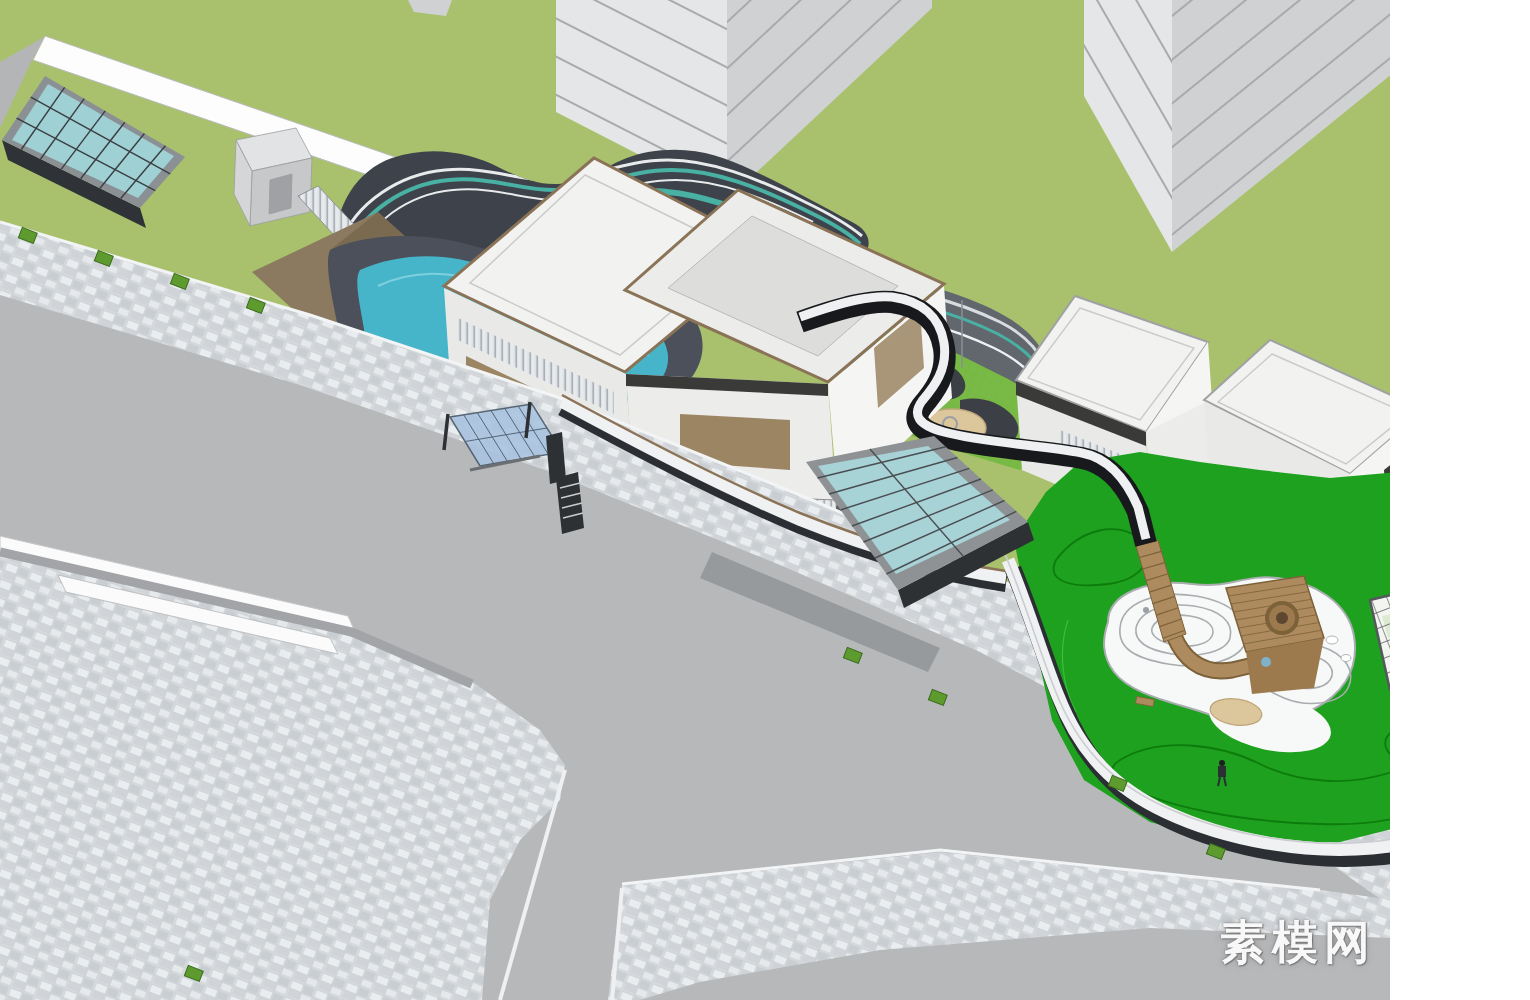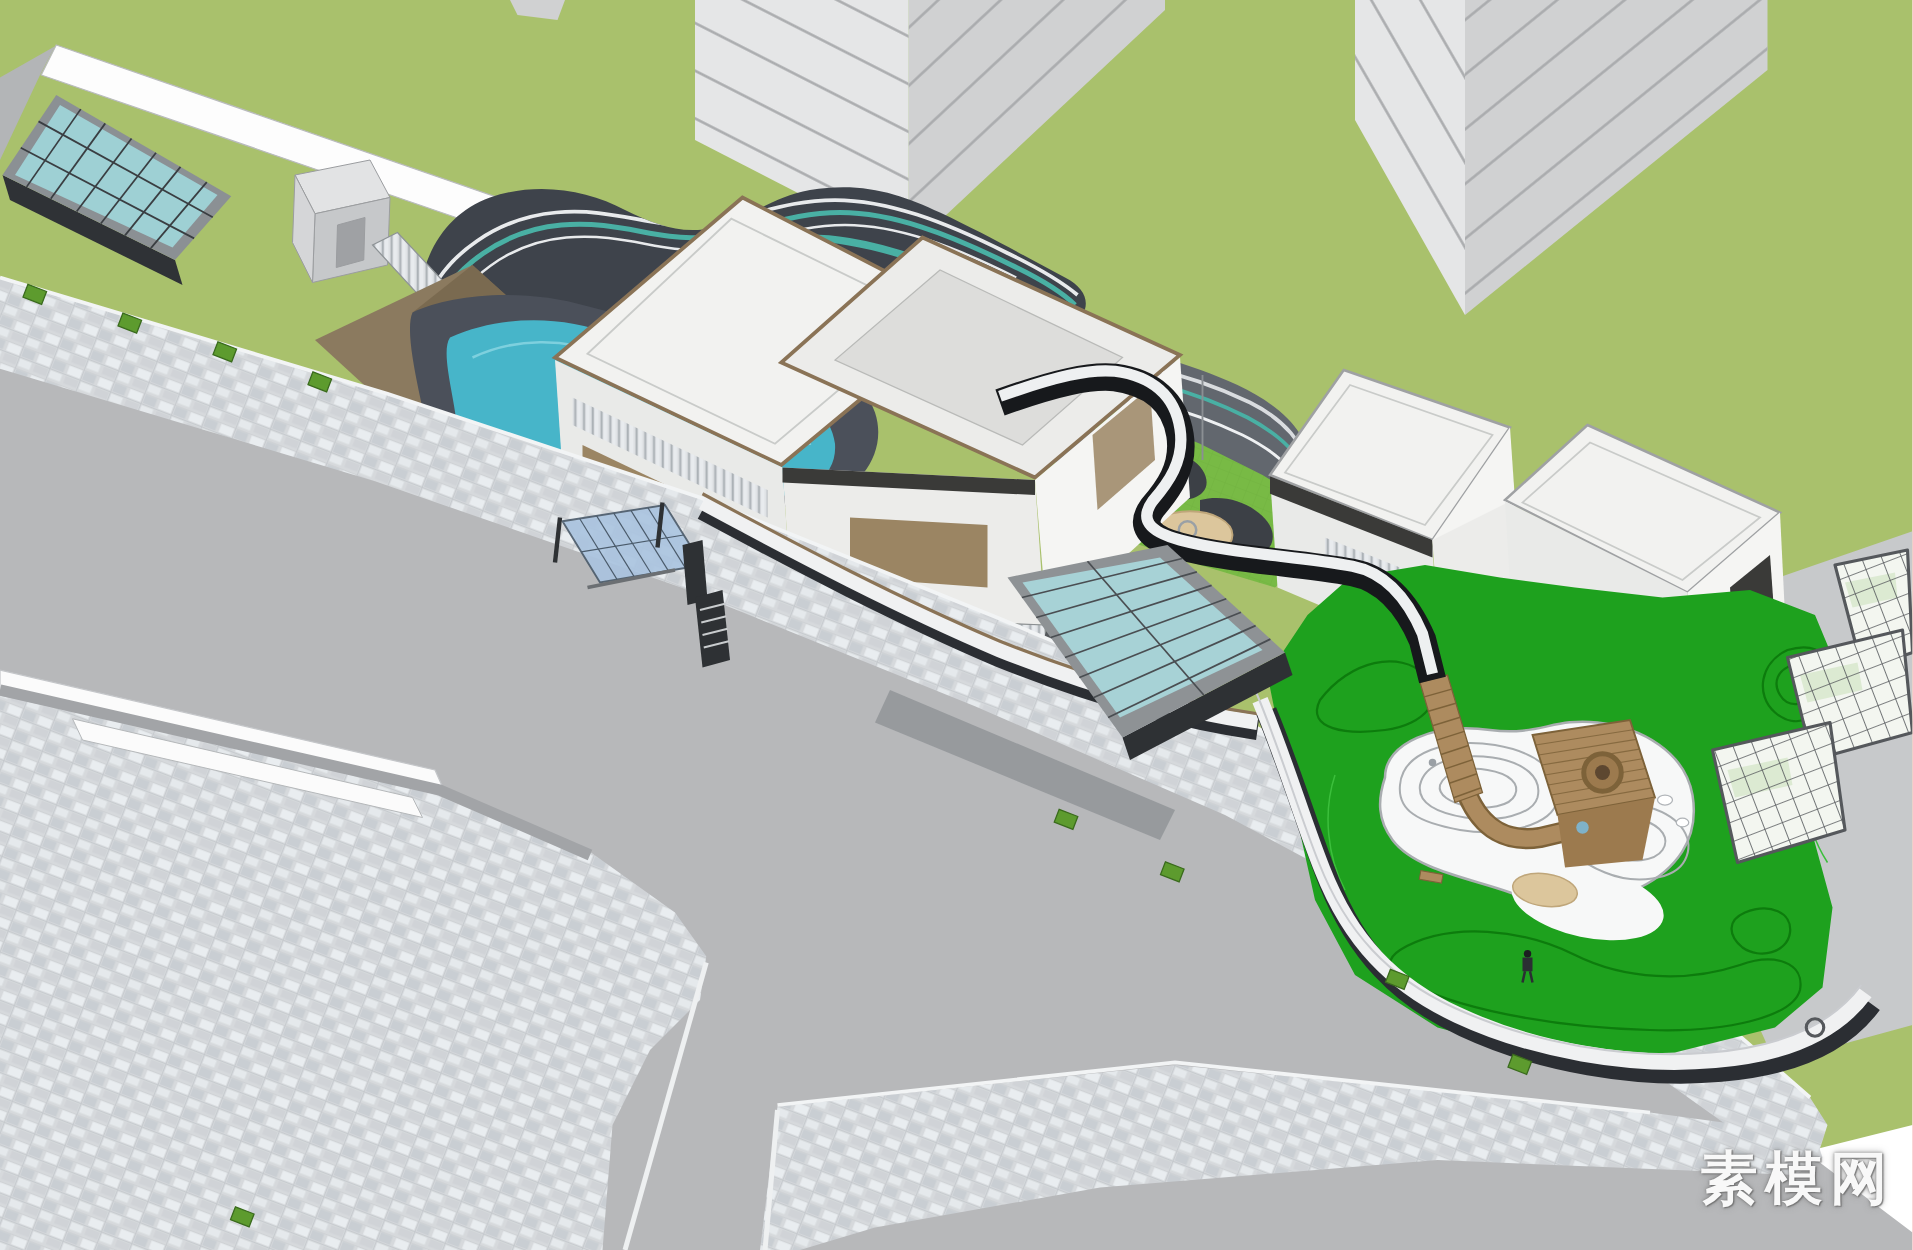--- a/index.html
+++ b/index.html
@@ -1,16 +1,16 @@
 <!DOCTYPE html>
 <html><head>
 <meta charset="utf-8">
 <style>
   html,body{margin:0;padding:0;background:#ffffff;}
-  .stage{position:relative;width:1530px;height:1000px;overflow:hidden;background:#ef4444;
+  .stage{position:relative;width:1390px;height:1000px;overflow:hidden;background:#1d4ed8;
          font-family:Liberation Sans, sans-serif;}
   .stage svg{position:absolute;left:0;top:0;width:1530px;height:1000px;display:block;}
   .watermark{position:absolute;right:14px;bottom:26px;display:flex;align-items:baseline;gap:2px;
              color:rgba(255,255,255,0.95);
              text-shadow:0 0 2px rgba(110,110,110,.9),0 0 6px rgba(130,130,130,.65),1px 1px 1px rgba(100,100,100,.8);
              user-select:none;}
   .watermark .cjk{font-size:46px;letter-spacing:6px;font-weight:bold;}
   .watermark .latin{font-size:37px;font-weight:bold;letter-spacing:1px;}
 </style>
 </head>

